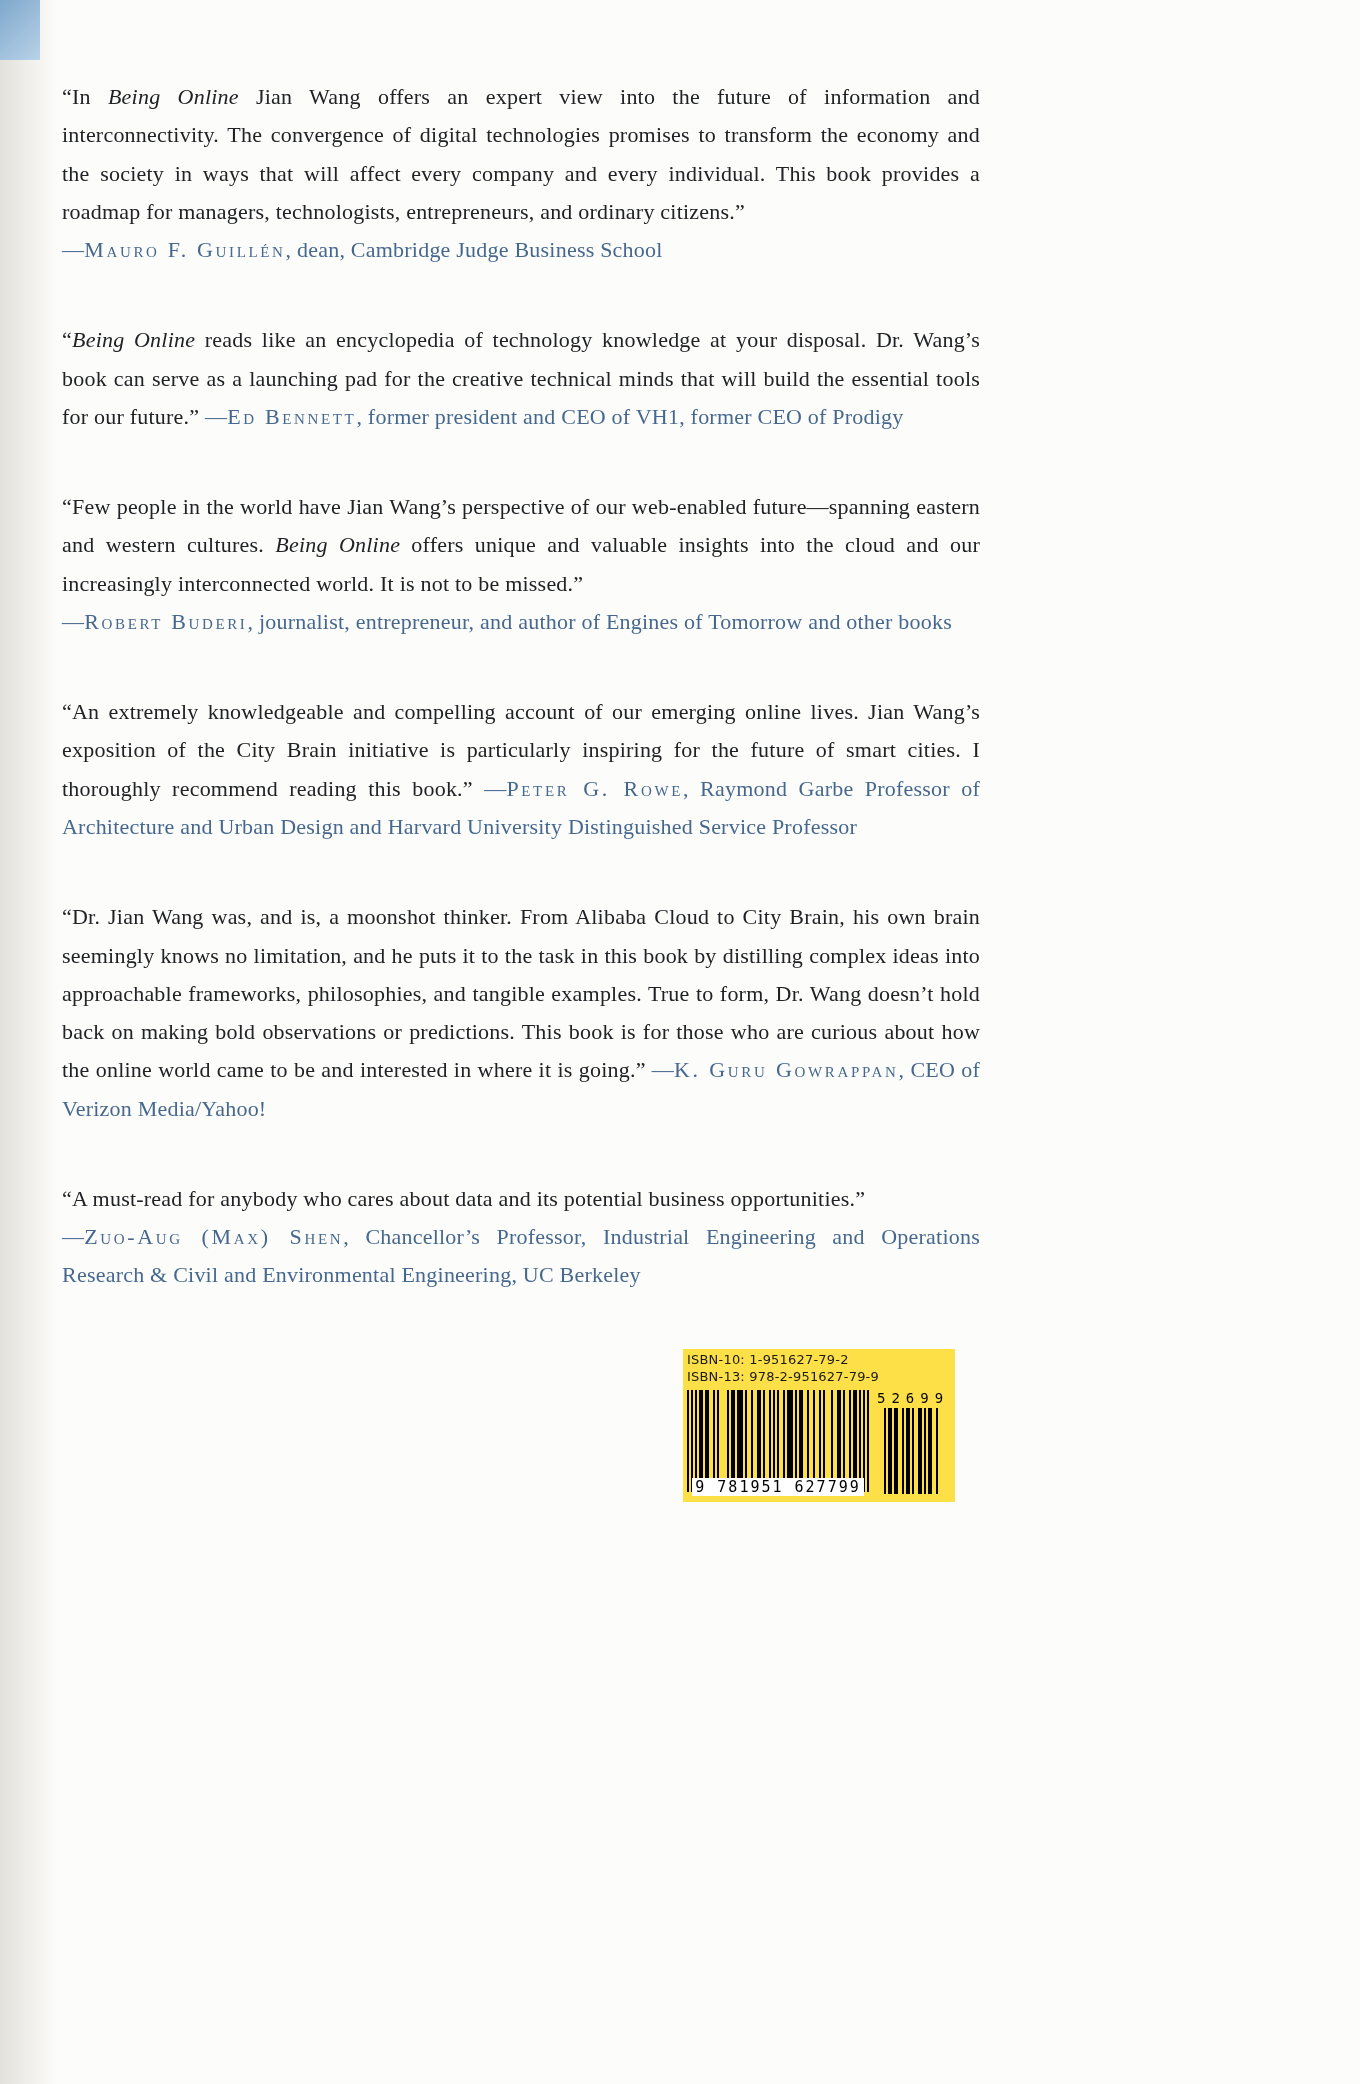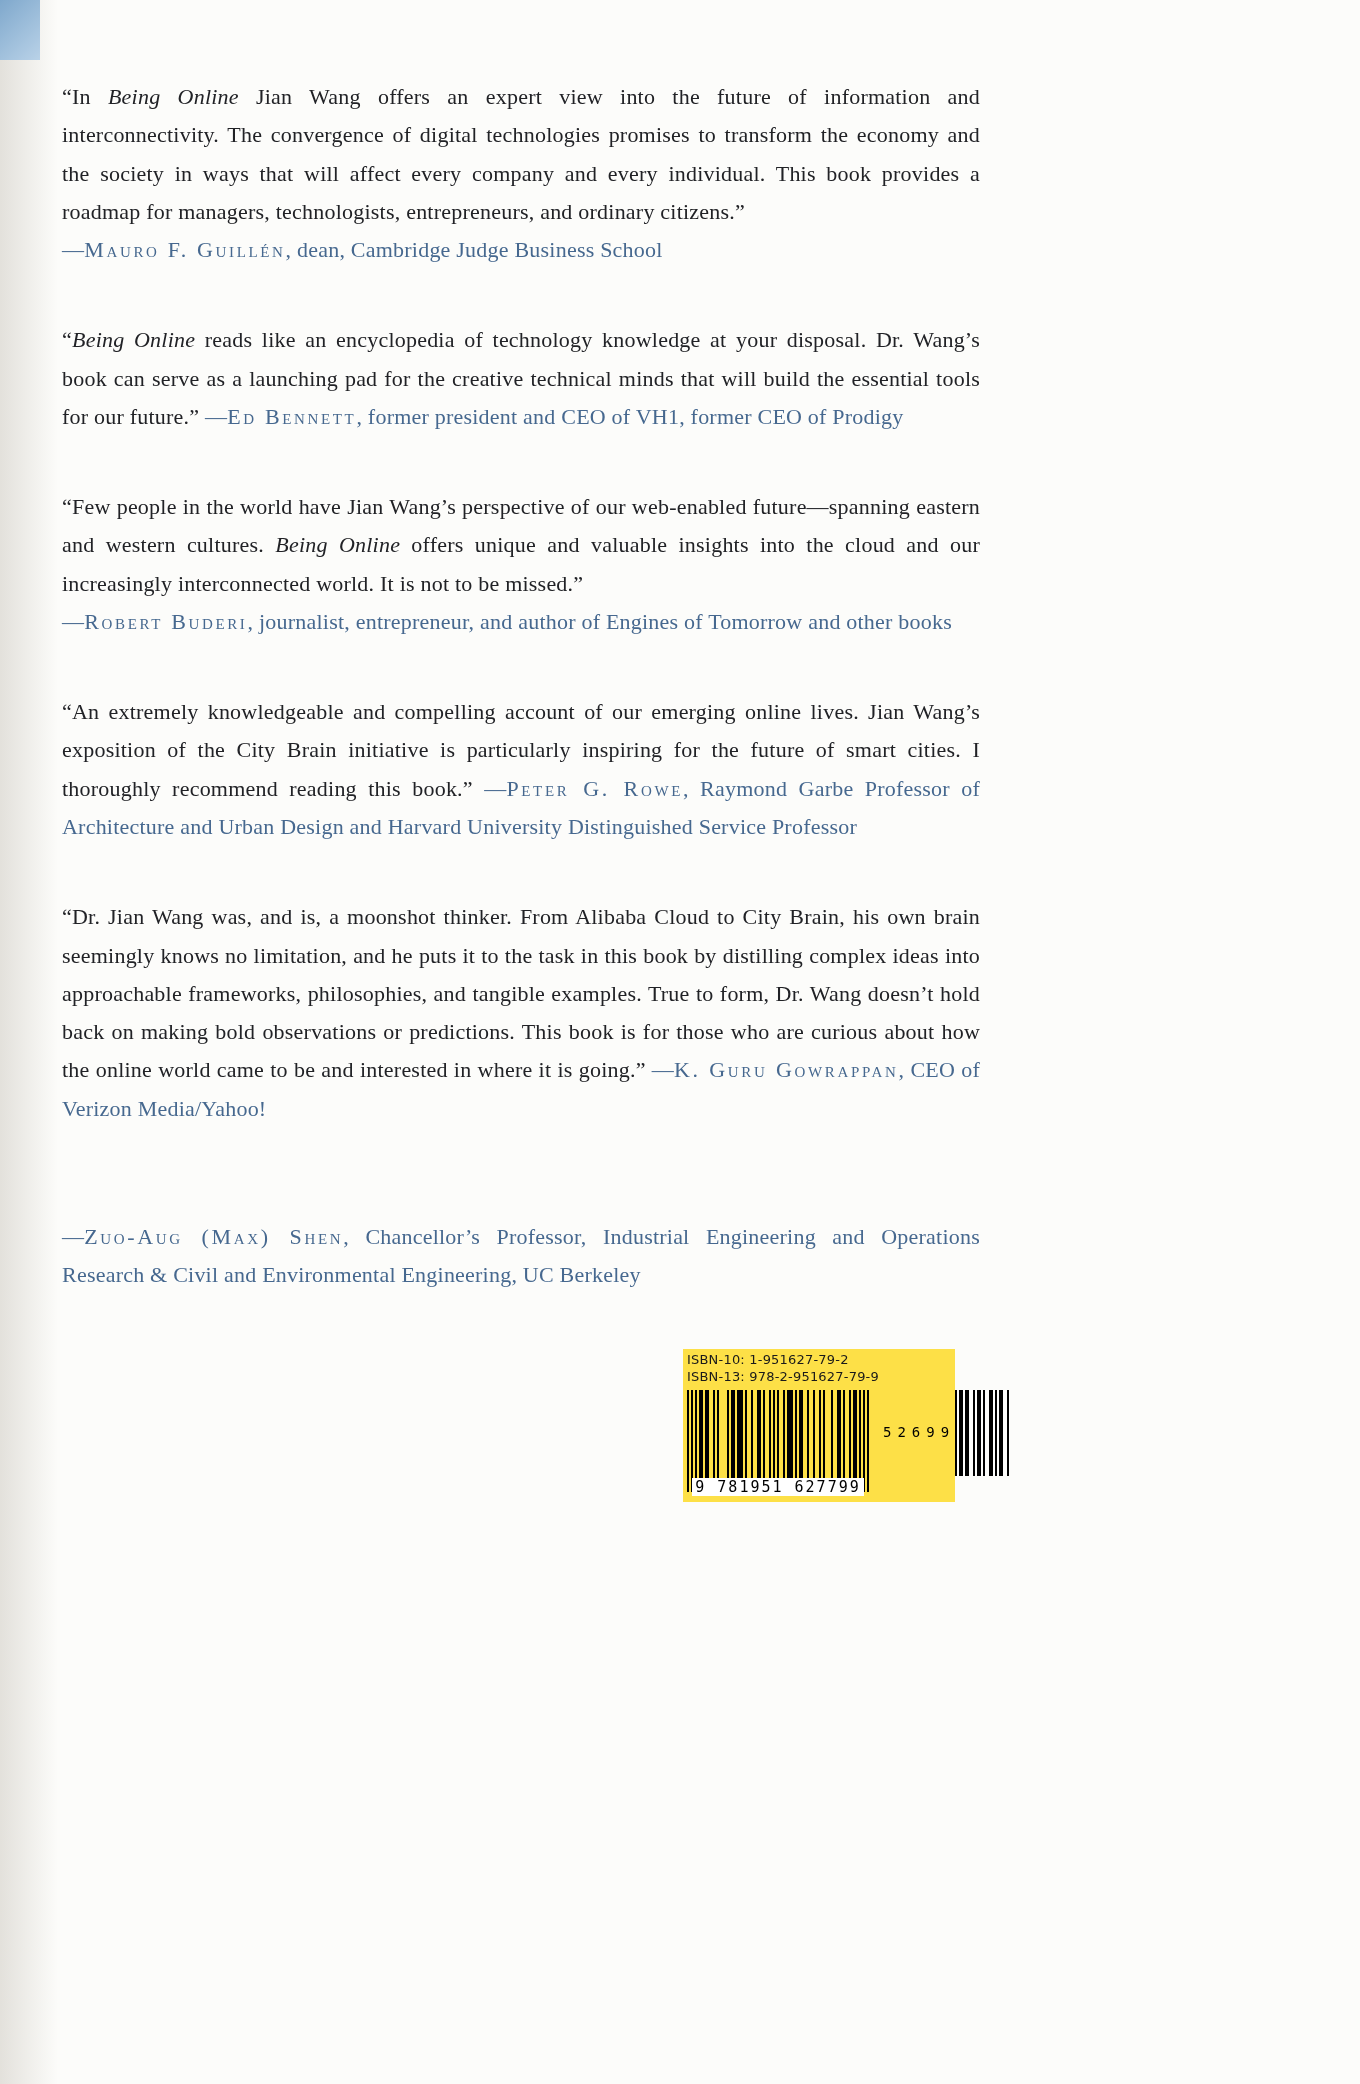--- a/index.html
+++ b/index.html
@@ -57,41 +57,41 @@
   .gap { background: transparent; height: 100%; }
   .ean-digits {
     font-family: "DejaVu Sans Mono", monospace;
     font-size: 15px; color: #000;
     letter-spacing: 2px;
     background: #fff;
     padding: 0 3px;
     margin-top: -14px;
     position: relative;
   }
-  .addon { display: flex; flex-direction: row; align-items: center; margin-left: 14px; }
+  .addon { display: flex; flex-direction: column; align-items: center; margin-left: 8px; }
   .addon-digits {
     font-family: "DejaVu Sans Mono", monospace;
     font-size: 14px; color: #000;
     letter-spacing: 6px;
     margin-bottom: 2px;
   }
 </style>
 </head>
 <body>
 
 <div class="left-shade"></div>
 <div class="cover-corner"></div>
 
 <div class="endorsements">
   <p class="quote"><span>“In </span><span class="run-i">Being Online</span><span> Jian Wang offers an expert view into the future of information and interconnectivity. The convergence of digital technologies promises to transform the economy and the society in ways that will affect every company and every individual. This book provides a roadmap for managers, technologists, entrepreneurs, and ordinary citizens.”</span><br><span class="run-a">—</span><span class="run-sc">Mauro F. Guillén</span><span class="run-a">, dean, Cambridge Judge Business School</span></p>
   <p class="quote"><span>“</span><span class="run-i">Being Online</span><span> reads like an encyclopedia of technology knowledge at your disposal. Dr. Wang’s book can serve as a launching pad for the creative technical minds that will build the essential tools for our future.” </span><span class="run-a">—</span><span class="run-sc">Ed Bennett</span><span class="run-a">, former president and CEO of VH1, former CEO of Prodigy</span></p>
   <p class="quote"><span>“Few people in the world have Jian Wang’s perspective of our web-enabled future—spanning eastern and western cultures. </span><span class="run-i">Being Online</span><span> offers unique and valuable insights into the cloud and our increasingly interconnected world. It is not to be missed.”</span><br><span class="run-a">—</span><span class="run-sc">Robert Buderi</span><span class="run-a">, journalist, entrepreneur, and author of </span><span class="run-ib">Engines of Tomorrow</span><span class="run-a"> and other books</span></p>
   <p class="quote"><span>“An extremely knowledgeable and compelling account of our emerging online lives. Jian Wang’s exposition of the City Brain initiative is particularly inspiring for the future of smart cities. I thoroughly recommend reading this book.” </span><span class="run-a">—</span><span class="run-sc">Peter G. Rowe</span><span class="run-a">, Raymond Garbe Professor of Architecture and Urban Design and Harvard University Distinguished Service Professor</span></p>
   <p class="quote"><span>“Dr. Jian Wang was, and is, a moonshot thinker. From Alibaba Cloud to City Brain, his own brain seemingly knows no limitation, and he puts it to the task in this book by distilling complex ideas into approachable frameworks, philosophies, and tangible examples. True to form, Dr. Wang doesn’t hold back on making bold observations or predictions. This book is for those who are curious about how the online world came to be and interested in where it is going.” </span><span class="run-a">—</span><span class="run-sc">K. Guru Gowrappan</span><span class="run-a">, CEO of Verizon Media/Yahoo!</span></p>
-  <p class="quote"><br><span class="run-a">—</span><span class="run-sc">Zuo-Aug (Max) Shen</span><span class="run-a">, Chancellor’s Professor, Industrial Engineering and Operations Research &amp; Civil and Environmental Engineering, UC Berkeley</span></p>
+  <p class="quote"><span>“A must-read for anybody who cares about data and its potential business opportunities.”</span><br><span class="run-a">—</span><span class="run-sc">Zuo-Aug (Max) Shen</span><span class="run-a">, Chancellor’s Professor, Industrial Engineering and Operations Research &amp; Civil and Environmental Engineering, UC Berkeley</span></p>
 </div>
 
 <div class="barcode-box">
   <div class="isbn-line">ISBN-10: 1-951627-79-2</div>
   <div class="isbn-line">ISBN-13: 978-2-951627-79-9</div>
   <div class="bars-row">
     <div class="main-code">
       <div class="bars" id="main-bars">
           <div class="bar" style="width: 2px;"></div>
           <div class="gap" style="width: 2px;"></div>

